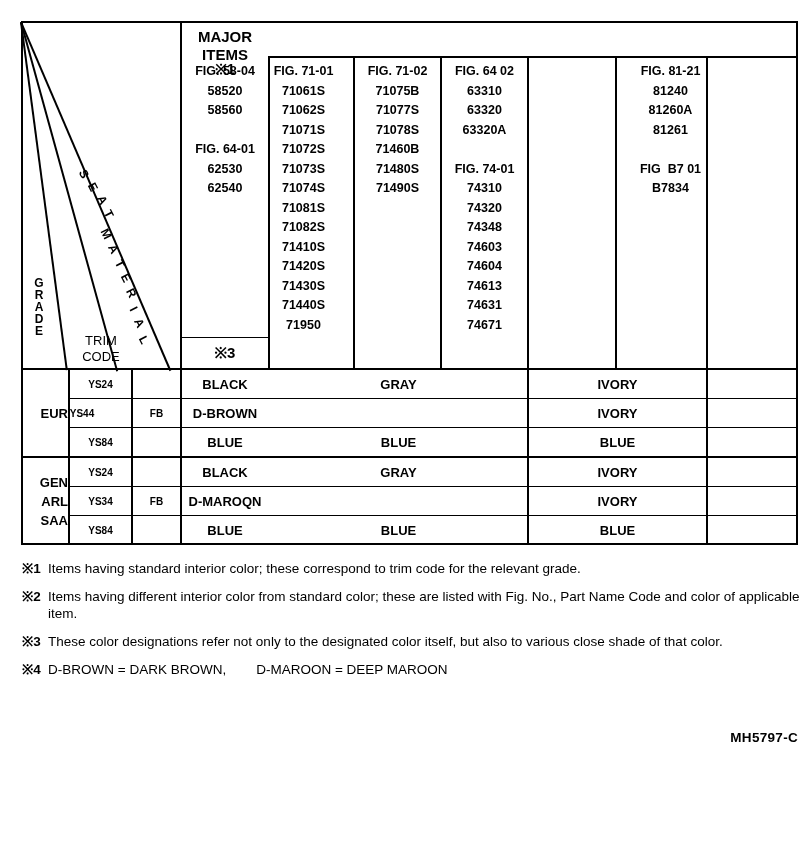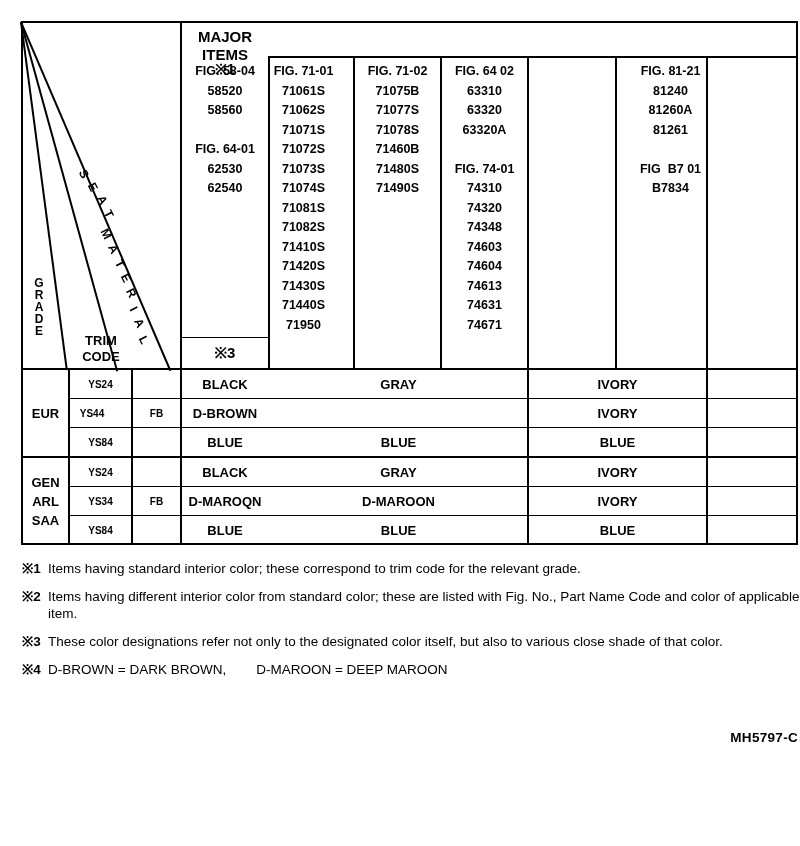--- a/index.html
+++ b/index.html
@@ -67,21 +67,21 @@
   
   .diag {
     position: absolute;
     height: 0;
     border-top: 2px solid #000;
     transform-origin: 0 0;
   }
 
   .corner-label {
     position: absolute;
-    font-weight: bold;
+    font-weight: normal;
     letter-spacing: 0px;
     line-height: 1.0;
   }
 
   .vert-letters {
     position: absolute;
     font-weight: bold;
     font-size: 12px;
     line-height: 12px;
     text-align: center;
@@ -124,21 +124,21 @@
     justify-content: center;
     font-size: 13px;
     font-weight: bold;
   }
 
   .grade-cell {
     position: absolute;
     box-sizing: border-box;
     display: flex;
     flex-direction: column;
-    align-items: center;
+    align-items: flex-end;
     justify-content: center;
     font-size: 13px;
     font-weight: bold;
     line-height: 19px;
     border-radius: 9px;
   }
 
   .trim-cell, .mat-cell {
     position: absolute;
     box-sizing: border-box;
@@ -318,21 +318,21 @@
     <span>EUR</span>
   </div>
   <div class="mat-cell" style="left:133px; top:370px; width:47px; height:86px;">FB</div>
 
   <div class="trim-cell" style="left:70px; top:370px; width:61px; height:28px;">YS24</div>
   <div class="color-cell" style="left:182px; top:370px; width:86px; height:28px;">BLACK</div>
   <div class="color-cell" style="left:270px; top:370px; width:257px; height:28px;">GRAY</div>
   <div class="color-cell" style="left:529px; top:370px; width:177px; height:28px;">IVORY</div>
   <div class="color-cell" style="left:708px; top:370px; width:88px; height:28px;"></div>
 
-  <div class="trim-cell" style="left:70px; top:399px; width:44px; height:28px;">YS44</div>
+  <div class="trim-cell" style="left:60px; top:399px; width:44px; height:28px;">YS44</div>
   <div class="color-cell" style="left:182px; top:399px; width:86px; height:28px;">D-BROWN</div>
   <div class="color-cell" style="left:529px; top:399px; width:177px; height:28px;">IVORY</div>
   <div class="color-cell" style="left:708px; top:399px; width:88px; height:28px;"></div>
 
   <div class="trim-cell" style="left:70px; top:428px; width:61px; height:28px;">YS84</div>
   <div class="color-cell" style="left:182px; top:428px; width:86px; height:28px;">BLUE</div>
   <div class="color-cell" style="left:270px; top:428px; width:257px; height:28px;">BLUE</div>
   <div class="color-cell" style="left:529px; top:428px; width:177px; height:28px;">BLUE</div>
   <div class="color-cell" style="left:708px; top:428px; width:88px; height:28px;"></div>
 
@@ -344,21 +344,20 @@
   <div class="mat-cell" style="left:133px; top:458px; width:47px; height:87px;">FB</div>
 
   <div class="trim-cell" style="left:70px; top:458px; width:61px; height:28px;">YS24</div>
   <div class="color-cell" style="left:182px; top:458px; width:86px; height:28px;">BLACK</div>
   <div class="color-cell" style="left:270px; top:458px; width:257px; height:28px;">GRAY</div>
   <div class="color-cell" style="left:529px; top:458px; width:177px; height:28px;">IVORY</div>
   <div class="color-cell" style="left:708px; top:458px; width:88px; height:28px;"></div>
 
   <div class="trim-cell" style="left:70px; top:487px; width:61px; height:28px;">YS34</div>
   <div class="color-cell" style="left:182px; top:487px; width:86px; height:28px;">D-MAROQN</div>
-  <div class="color-cell" style="left:270px; top:487px; width:257px; height:28px;">D-MAROON</div>
   <div class="color-cell" style="left:529px; top:487px; width:177px; height:28px;">IVORY</div>
   <div class="color-cell" style="left:708px; top:487px; width:88px; height:28px;"></div>
 
   <div class="trim-cell" style="left:70px; top:516px; width:61px; height:28px;">YS84</div>
   <div class="color-cell" style="left:182px; top:516px; width:86px; height:28px;">BLUE</div>
   <div class="color-cell" style="left:270px; top:516px; width:257px; height:28px;">BLUE</div>
   <div class="color-cell" style="left:529px; top:516px; width:177px; height:28px;">BLUE</div>
   <div class="color-cell" style="left:708px; top:516px; width:88px; height:28px;"></div>
 
   <div class="notes">

